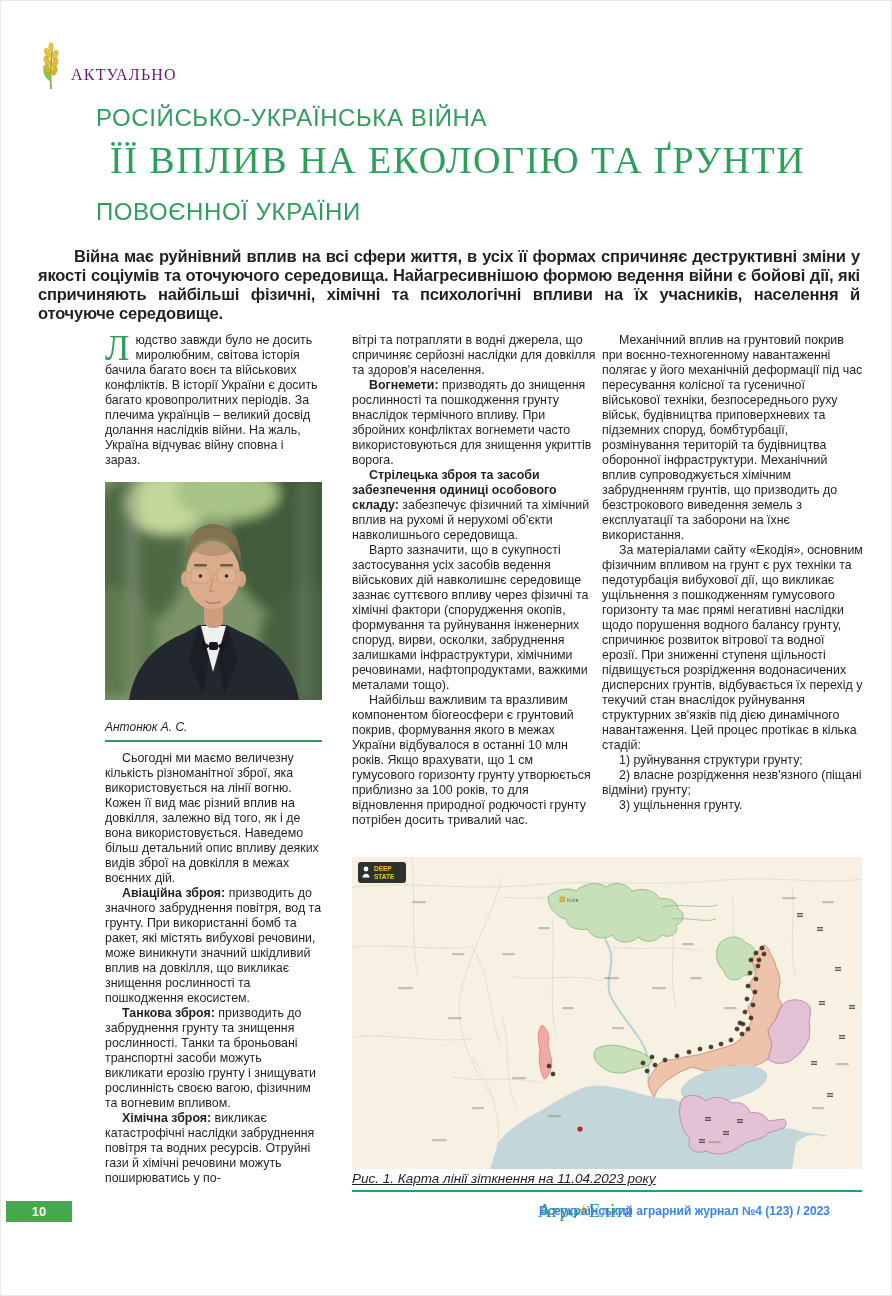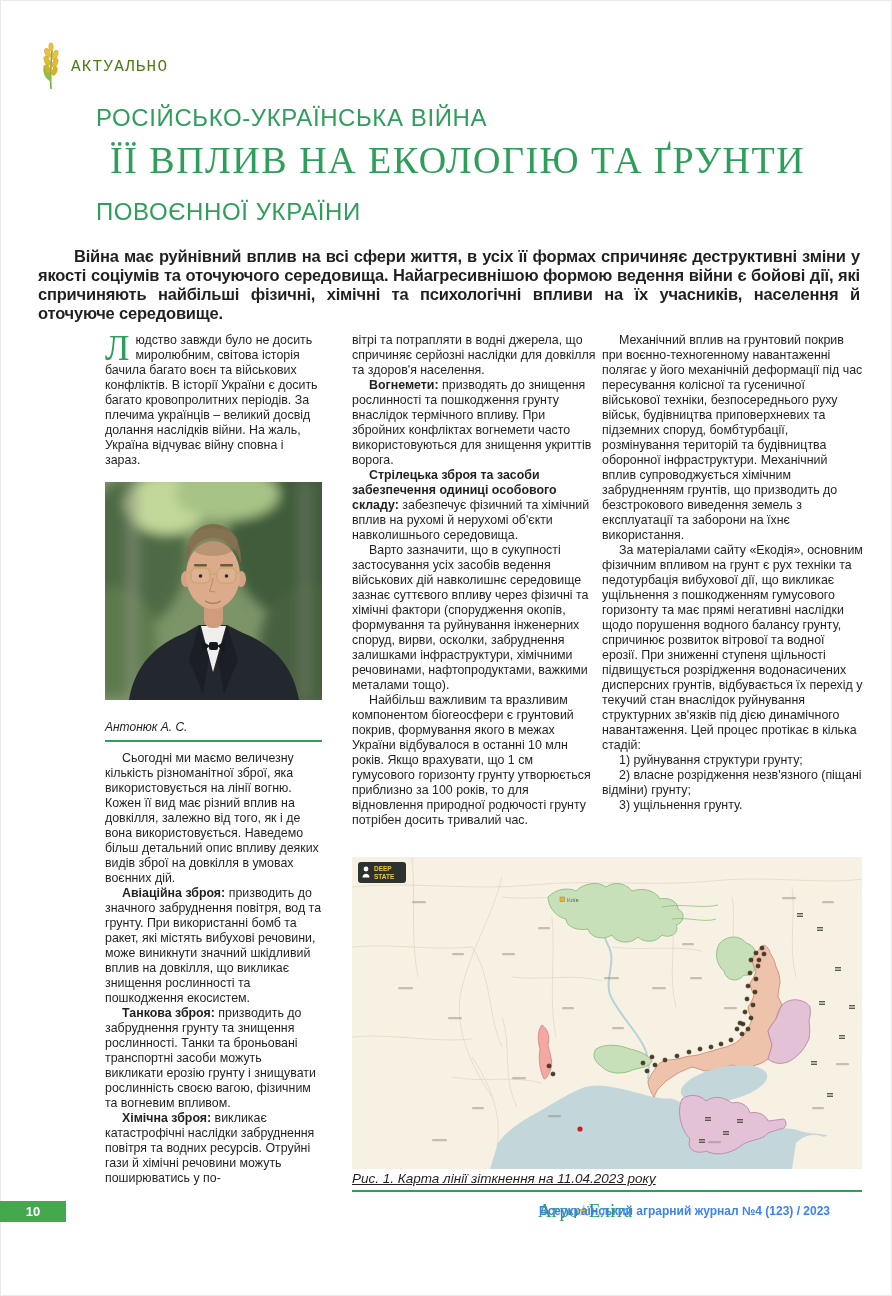--- a/index.html
+++ b/index.html
@@ -1,21 +1,21 @@
 <!DOCTYPE html>
 <html lang="uk"><head>
 <meta charset="utf-8">
 <style>
   html,body{margin:0;padding:0;background:#ffffff;}
   .page{position:relative;width:892px;height:1296px;background:#fff;overflow:hidden;
         font-family:"Liberation Sans",sans-serif;color:#231f20;
         box-shadow:inset 0 0 0 1px #e9e9e7;}
   
   .kicker-row{position:absolute;left:38px;top:42px;display:flex;align-items:flex-start;gap:7px;}
-  .kicker{font-family:Liberation Mono, monospace;font-size:16px;letter-spacing:1.2px;color:#4d7c0f;margin-top:16px;}
+  .kicker{font-family:Liberation Serif, serif;font-size:16px;letter-spacing:1.2px;color:#701a75;margin-top:24px;}
   .title1,.title3{position:absolute;left:96px;color:#2e9e5b;font-size:24px;letter-spacing:.6px;font-weight:400;}
   .title1{top:104px;}
   .title2{position:absolute;left:110px;top:138px;color:#2e9e5b;font-family:"Liberation Serif",serif;
           font-size:38px;letter-spacing:1.5px;font-weight:400;}
   .title3{top:198px;}
   
   .lead{position:absolute;left:38px;top:247px;width:822px;margin:0;font-weight:bold;font-size:16.5px;
         line-height:19px;text-align:justify;text-indent:36px;letter-spacing:-.2px;}
   
   .col{position:absolute;top:333px;font-size:12.4px;line-height:15px;text-align:left;}
@@ -29,21 +29,21 @@
   figure.portrait{margin:14px 0 0 0;width:217px;}
   figure.portrait svg{display:block;}
   .photo-caption{font-style:italic;font-size:12px;margin-top:20px;}
   .green-rule{height:2px;background:#2e9e5b;margin-top:5px;}
   .after-rule{margin-top:9px !important;}
   
   .map-fig{position:absolute;left:352px;top:857px;width:510px;height:312px;margin:0;}
   .fig-caption{position:absolute;left:352px;top:1171px;width:510px;font-style:italic;font-size:13.5px;text-decoration:underline;}
   .fig-rule{position:absolute;left:352px;top:1190px;width:510px;height:2px;background:#2e9e5b;}
   
-  .page-num{position:absolute;left:0;top:1201px;width:66px;height:21px;background:#44a84d;color:#fff;
+  .page-num{position:absolute;left:6px;top:1201px;width:66px;height:21px;background:#44a84d;color:#fff;
             font-weight:bold;font-size:13px;display:flex;align-items:center;justify-content:center;}
   .brand{position:absolute;left:538px;top:1200px;font-family:"Liberation Serif",serif;font-size:19px;color:#2e9e5b;}
   .brand .star{color:#f0c033;font-size:16px;margin:0 -2px;vertical-align:1px;}
   .journal-line{position:absolute;right:62px;top:1204px;font-size:12px;font-weight:bold;color:#3b82f6;}
 </style>
 </head>
 <body>
 
 <div class="page">
 
@@ -111,21 +111,21 @@
           <circle cx="95.5" cy="94" r="1.8" fill="#2e2620"></circle>
           <circle cx="121.5" cy="94" r="1.8" fill="#2e2620"></circle>
           <path d="M108,96 C107,102 106,106 104.5,109 L110,110" stroke="#bd8c6d" stroke-width="1.1" fill="none"></path>
           <path d="M100,119 C105,122 111,122 116,119" stroke="#a97763" stroke-width="1.3" fill="none"></path>
         </g>
       </svg>
     </figure>
     <div class="photo-caption">Антонюк А. С.</div>
     <div class="green-rule"></div>
 
-    <p class="after-rule">Сьогодні ми маємо величезну кількість різноманітної зброї, яка використовується на лінії вогню. Кожен її вид має різний вплив на довкілля, залежно від того, як і де вона використовується. Наведемо більш детальний опис впливу деяких видів зброї на довкілля в умовах воєнних дій.</p>
+    <p class="after-rule">Сьогодні ми маємо величезну кількість різноманітної зброї, яка використовується на лінії вогню. Кожен її вид має різний вплив на довкілля, залежно від того, як і де вона використовується. Наведемо більш детальний опис впливу деяких видів зброї на довкілля в межах воєнних дій.</p>
     <p><b>Авіаційна зброя:</b><span> призводить до значного забруднення повітря, вод та грунту. При використанні бомб та ракет, які містять вибухові речовини, може виникнути значний шкідливий вплив на довкілля, що викликає знищення рослинності та пошкодження екосистем.</span></p>
     <p><b>Танкова зброя:</b><span> призводить до забруднення грунту та знищення рослинності. Танки та броньовані транспортні засоби можуть викликати ерозію грунту і знищувати рослинність своєю вагою, фізичним та вогневим впливом.</span></p>
     <p><b>Хімічна зброя:</b><span> викликає катастрофічні наслідки забруднення повітря та водних ресурсів. Отруйні гази й хімічні речовини можуть поширюватись у по-</span></p>
   </div>
 
   <div class="col col2">
     <p class="first">вітрі та потрапляти в водні джерела, що спричиняє серйозні наслідки для довкілля та здоров'я населення.</p>
     <p><b>Вогнемети:</b><span> призводять до знищення рослинності та пошкодження грунту внаслідок термічного впливу. При збройних конфліктах вогнемети часто використовуються для знищення укриттів ворога.</span></p>
     <p><b>Стрілецька зброя та засоби забезпечення одиниці особового складу:</b><span> забезпечує фізичний та хімічний вплив на рухомі й нерухомі об'єкти навколишнього середовища.</span></p>
     <p>Варто зазначити, що в сукупності застосування усіх засобів ведення військових дій навколишнє середовище зазнає суттєвого впливу через фізичні та хімічні фактори (спорудження окопів, формування та руйнування інженерних споруд, вирви, осколки, забруднення залишками інфраструктури, хімічними речовинами, нафтопродуктами, важкими металами тощо).</p>

